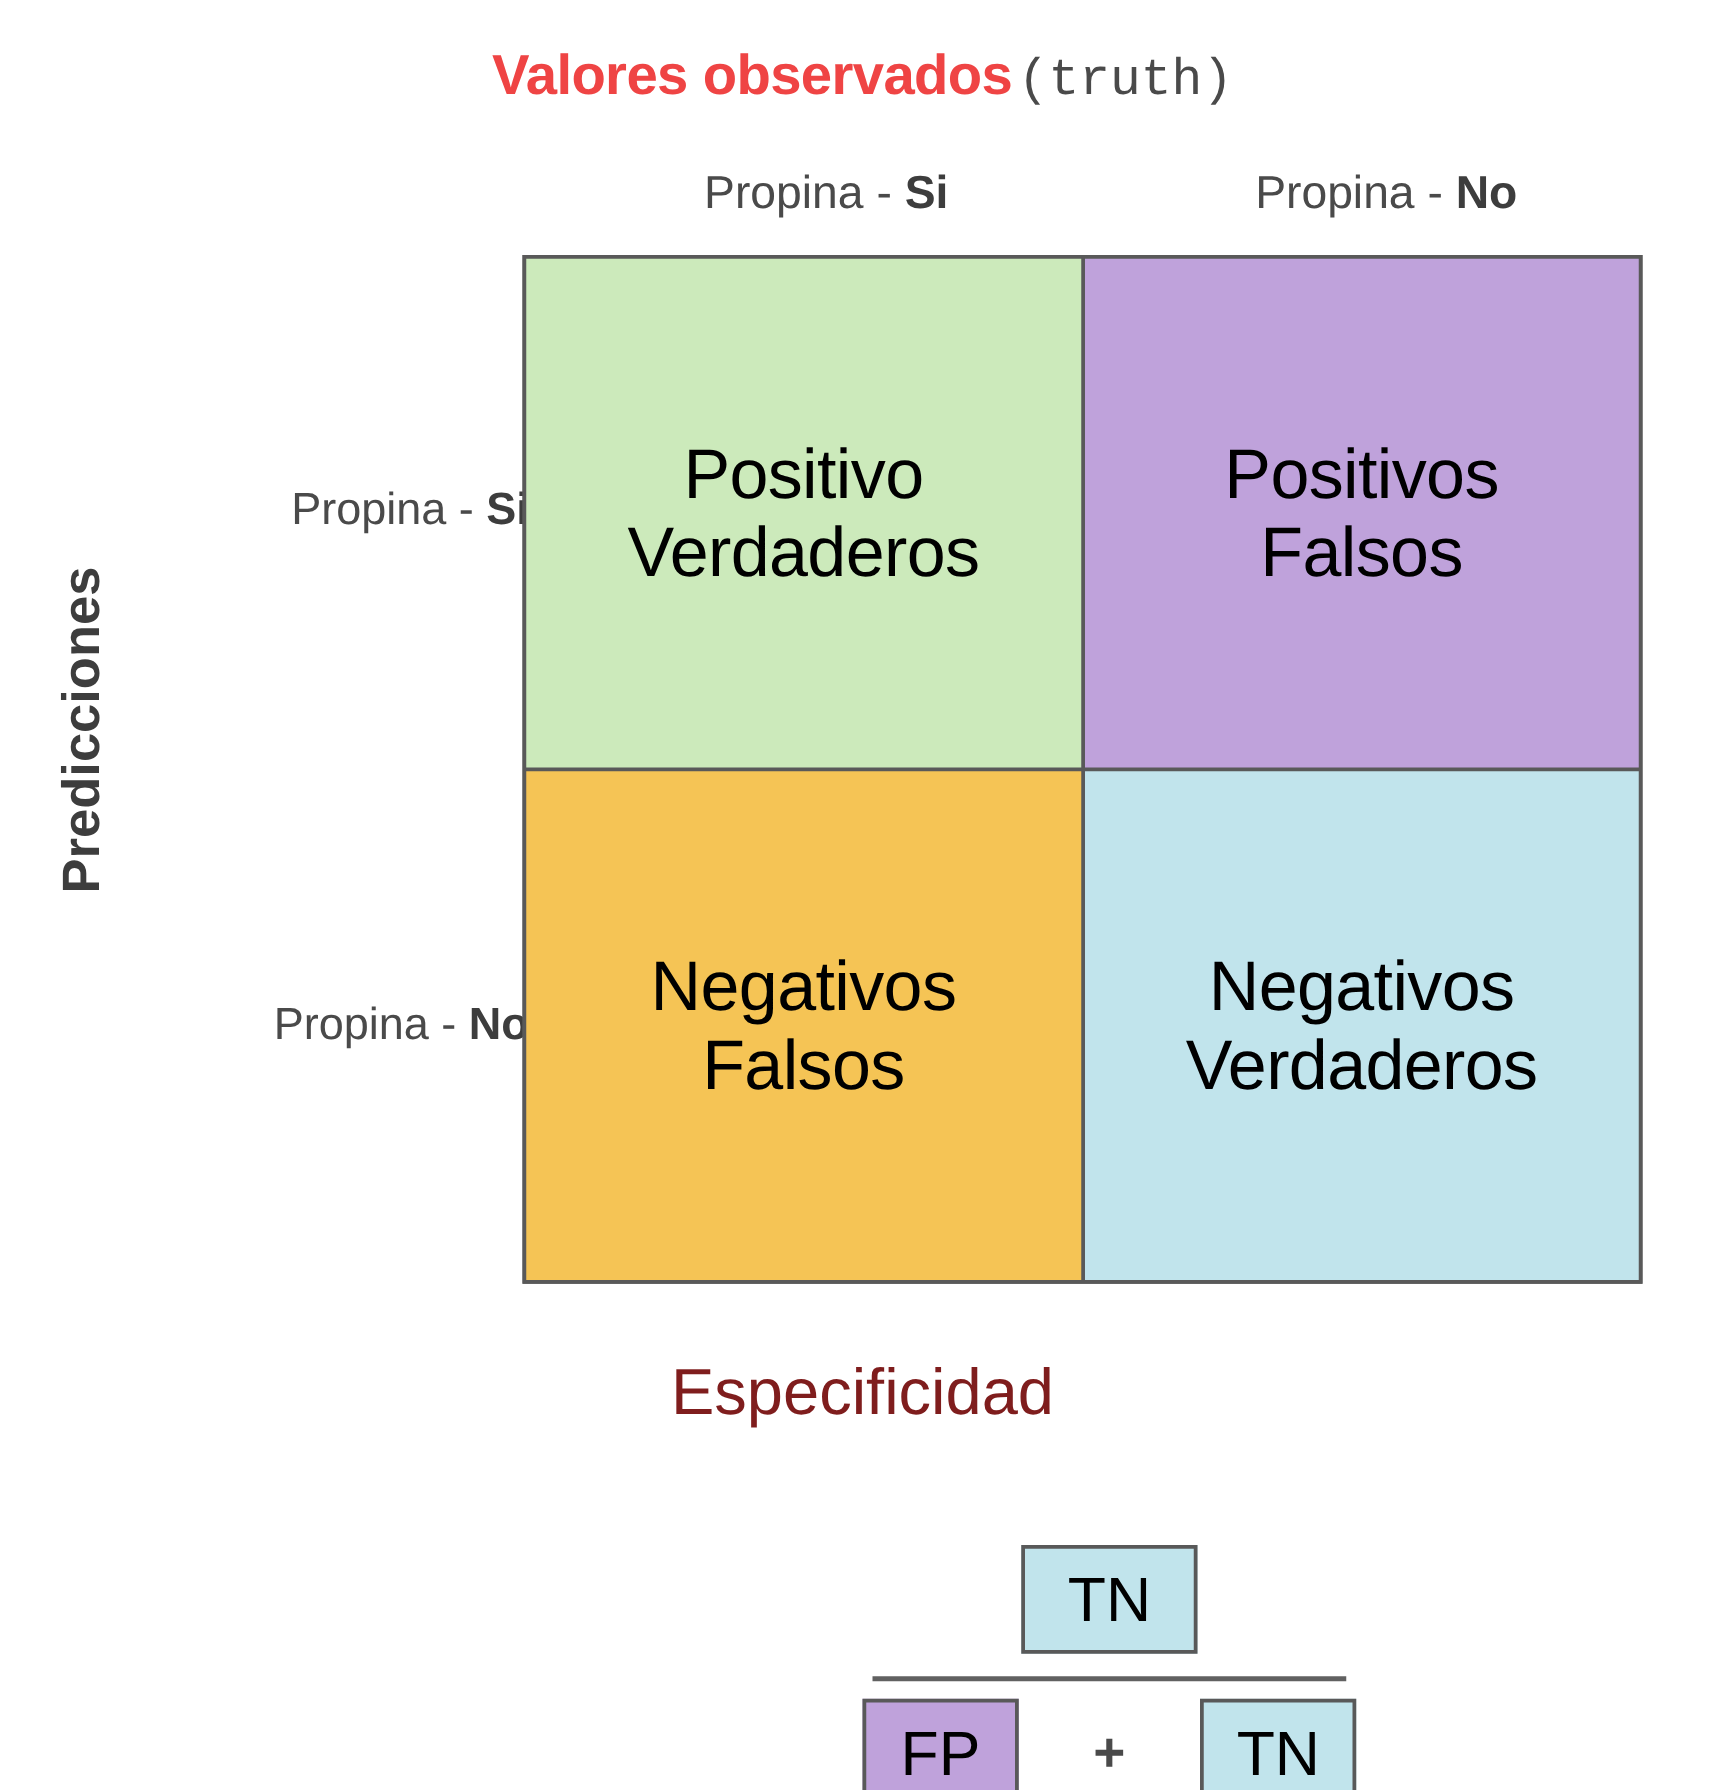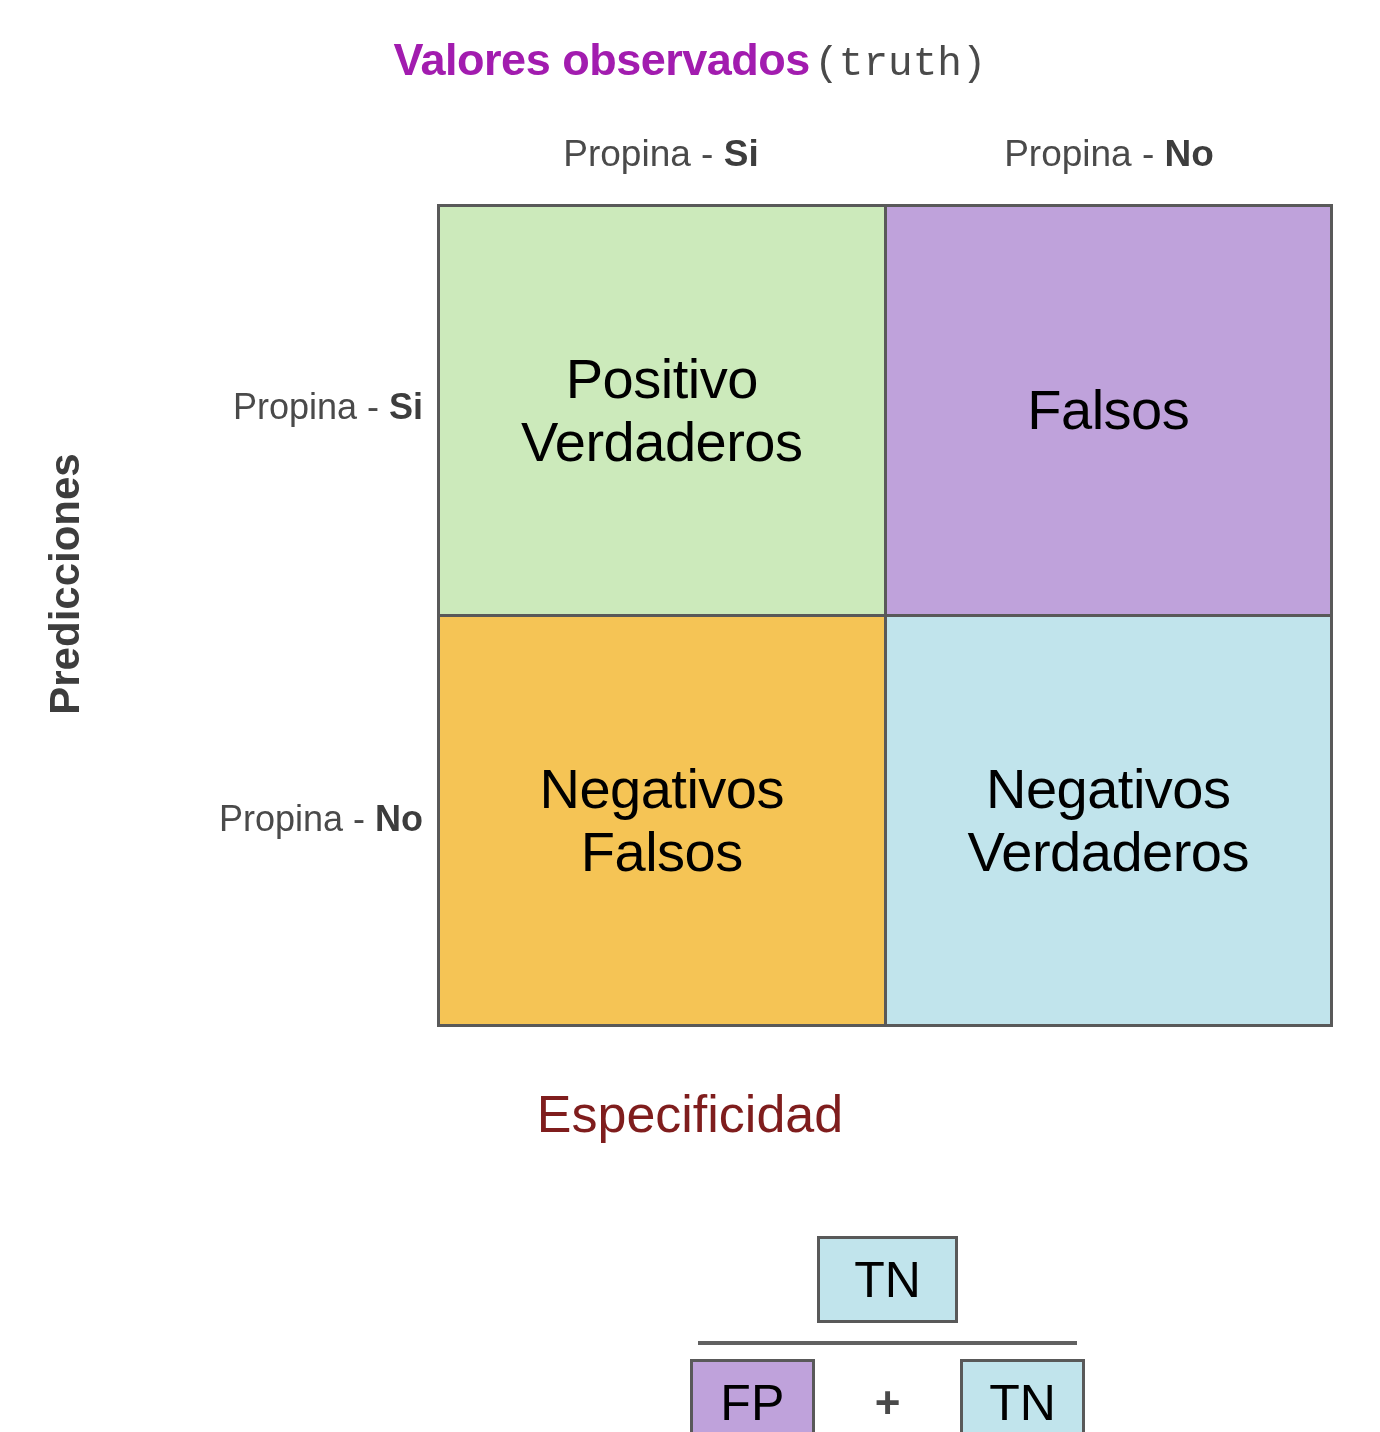--- a/index.html
+++ b/index.html
@@ -21,21 +21,21 @@
     position: absolute;
     left: 0;
     top: 34px;
     width: 1380px;
     text-align: center;
     white-space: nowrap;
   }
   #matrix-title .t-bold {
     font-weight: bold;
     font-size: 45px;
-    color: #a21caf;
+    color: #ef4444;
     letter-spacing: -0.5px;
   }
   #matrix-title .t-mono {
     font-family: "Liberation Mono", "DejaVu Sans Mono", monospace;
     font-size: 41px;
     color: #4a4a4a;
     margin-top: 20px;
   }
 
   
@@ -77,21 +77,21 @@
     color: #4a4a4a;
     white-space: nowrap;
   }
   .row-header .bold { font-weight: bold; color: #3d3d3d; }
   #row-header-si { top: 386px; }
   #row-header-no { top: 798px; }
 
   
   #confusion-matrix {
     position: absolute;
-    left: 437px;
+    left: 418px;
     top: 204px;
     width: 896px;
     height: 823px;
     display: grid;
     grid-template-columns: 1fr 1fr;
     grid-template-rows: 1fr 1fr;
     border: 3px solid #595959;
     box-sizing: border-box;
     background: #595959;
     gap: 3px;
@@ -186,20 +186,21 @@
 
 <div id="confusion-matrix">
   <div class="cell" id="cell-tp" style="background: rgb(204, 234, 187);">
     <div>
       <span class="cell-label">Positivo</span>
       <span class="cell-label">Verdaderos</span>
     </div>
   </div>
   <div class="cell" id="cell-fp" style="background: rgb(191, 162, 219);">
     <div>
+      <span class="cell-label">Positivos</span>
       <span class="cell-label">Falsos</span>
     </div>
   </div>
   <div class="cell" id="cell-fn" style="background: rgb(245, 196, 85);">
     <div>
       <span class="cell-label">Negativos</span>
       <span class="cell-label">Falsos</span>
     </div>
   </div>
   <div class="cell" id="cell-tn" style="background: rgb(193, 228, 236);">

